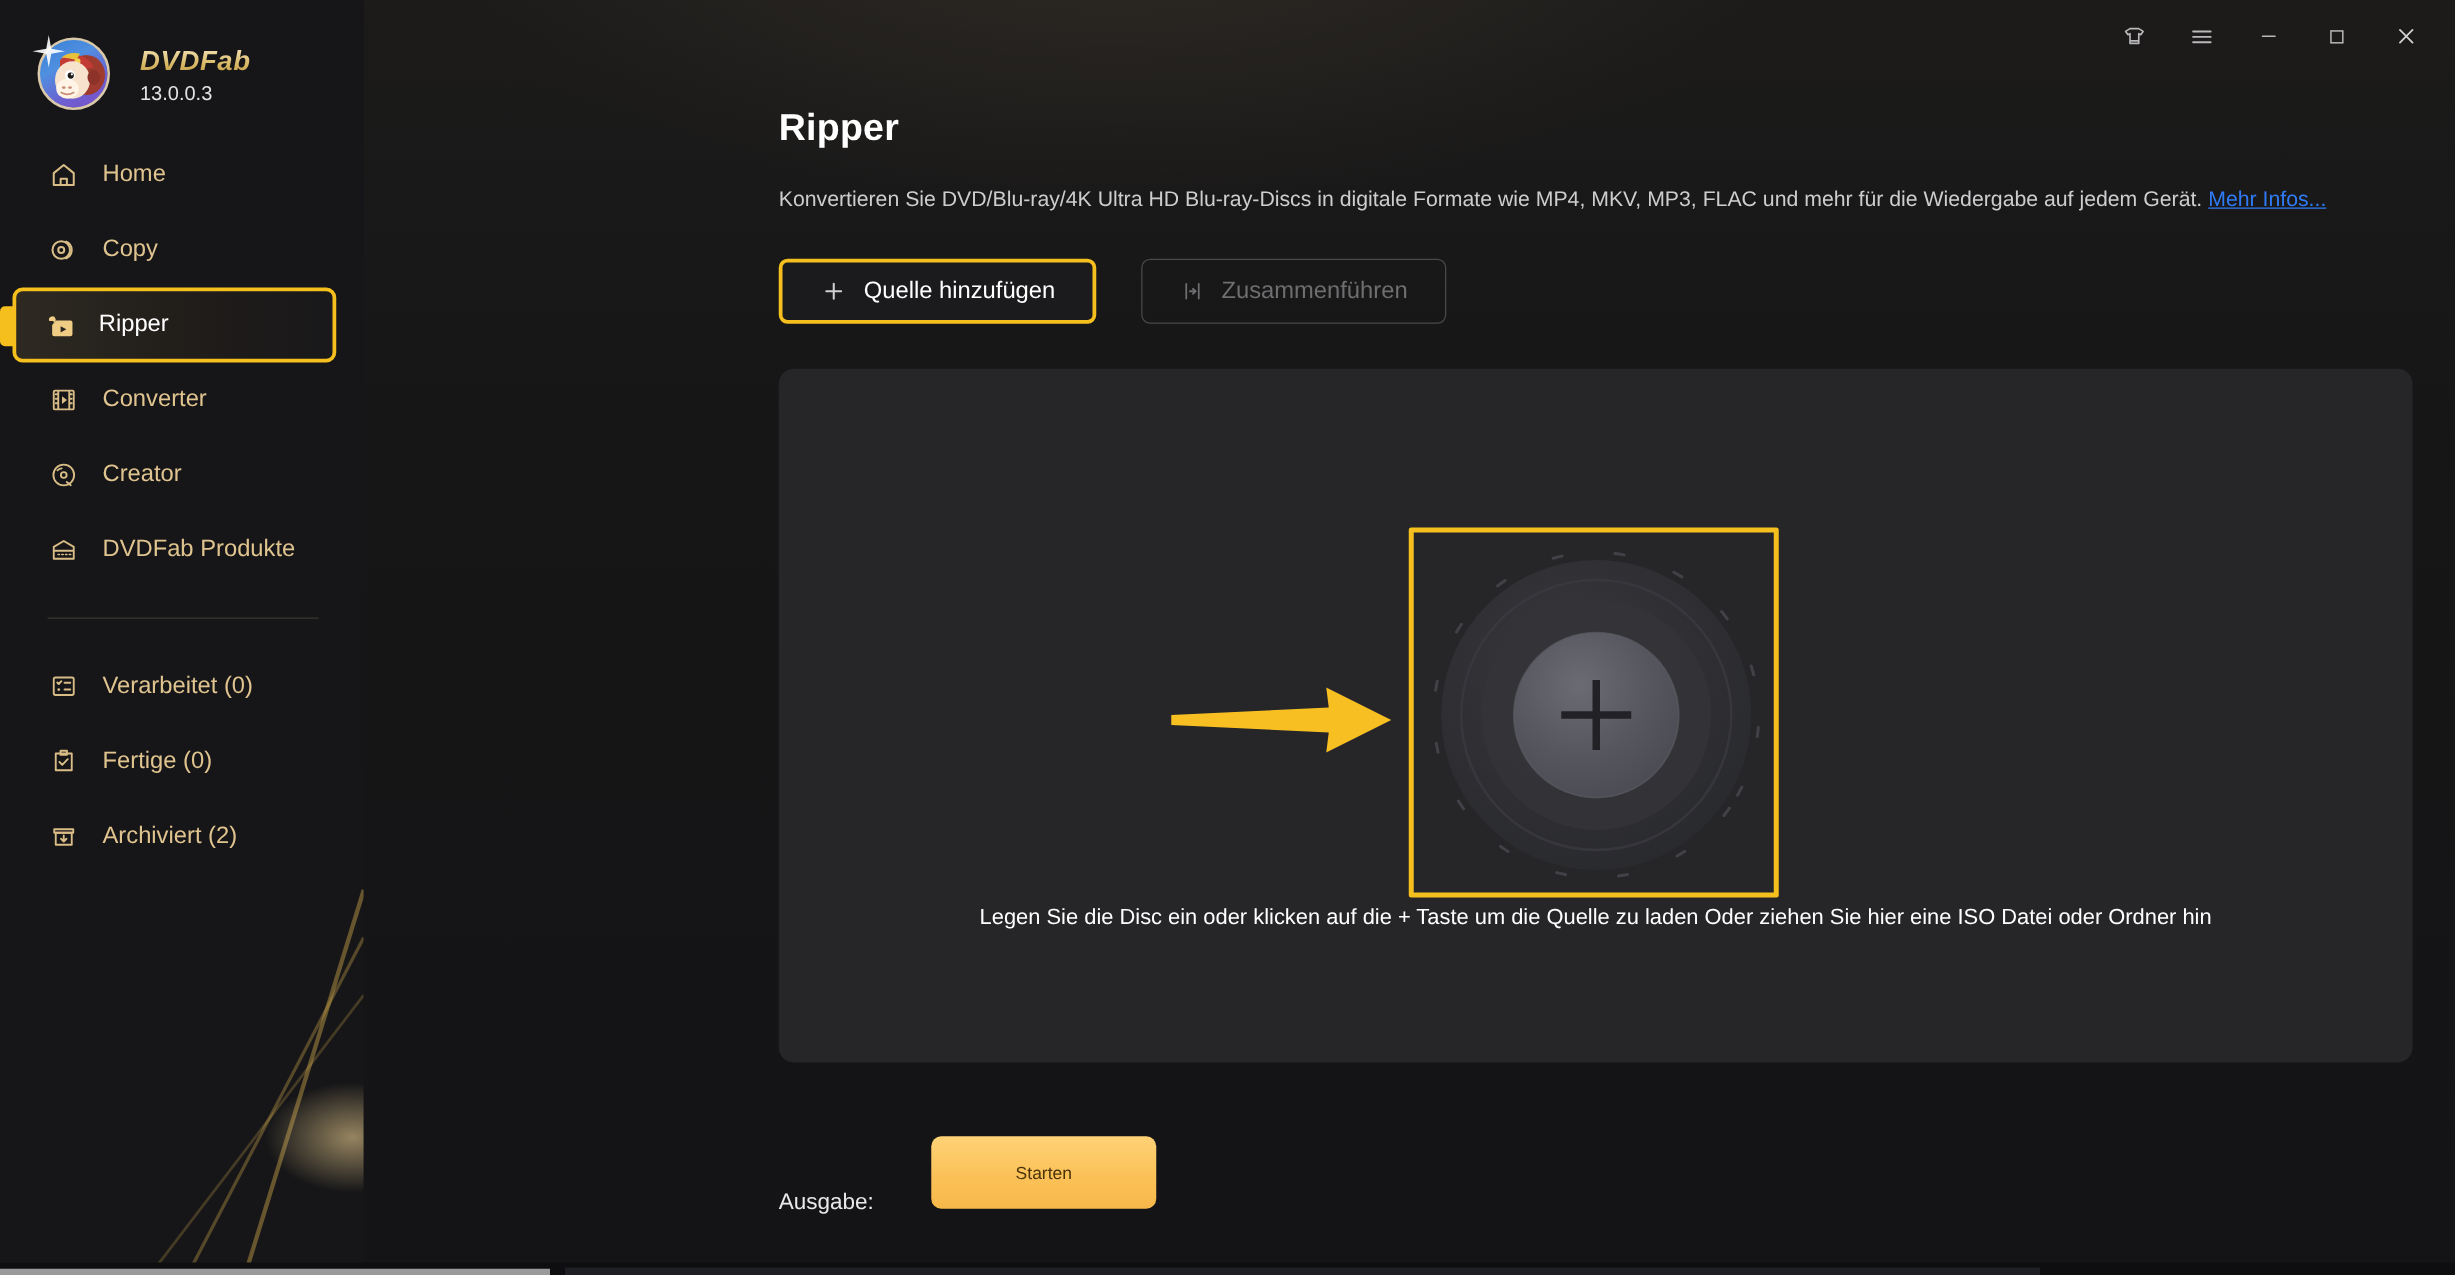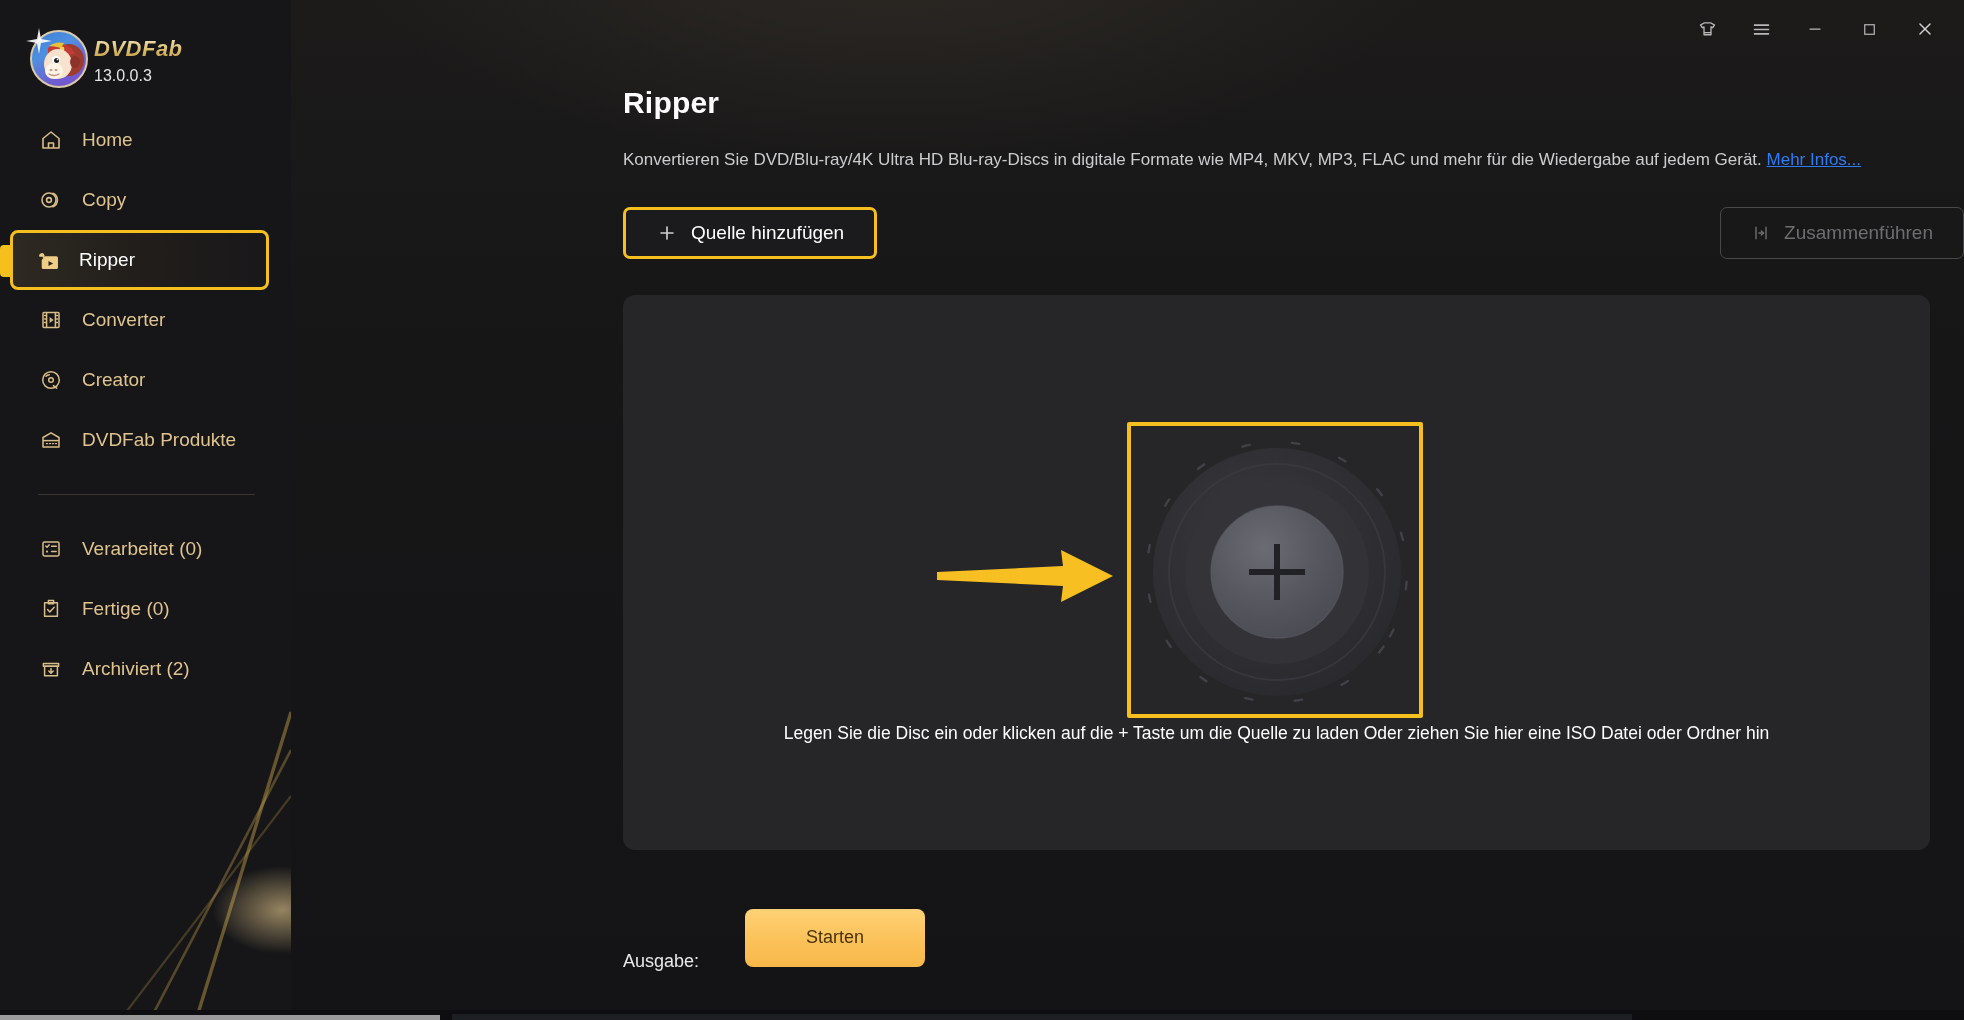--- a/index.html
+++ b/index.html
@@ -25,21 +25,21 @@
     overflow: hidden;
     z-index: 3;
   }
   .sidebar-glow {
     position: absolute;
     left: 0; bottom: 0; width: 291px; height: 420px;
     pointer-events: none;
     z-index: 0;
   }
   .brand {
-    display: flex; align-items: center; gap: 6px;
+    display: flex; align-items: center; gap: 24px;
     padding: 26px 0 0 30px;
     height: 92px;
   }
   .logo-wrap { position: relative; width: 58px; height: 58px; flex: 0 0 58px; }
   .logo-circle {
     position: absolute; inset: 0;
     border-radius: 50%;
     background: linear-gradient(150deg, #3a7fd5 0%, #4f8fe0 35%, #6d5fd0 70%, #7b4fc8 100%);
     border: 2px solid #d9c9a8;
     overflow: hidden;
@@ -112,21 +112,21 @@
   .tb-btn.close { width: 58px; }
 
   .content { padding: 86px 0 0 332px; }
   .page-title { font-size: 30px; font-weight: bold; color: #ffffff; letter-spacing: .2px; }
   .page-desc {
     margin-top: 28px;
     font-size: 17px; color: #cdcdd0; line-height: 1.4;
   }
   .page-desc a { color: #2f7bf6; text-decoration: underline; cursor: pointer; }
 
-  .btn-row { display: flex; gap: 12px; margin-top: 35px; justify-content: space-between; }
+  .btn-row { display: flex; gap: 36px; margin-top: 35px; }
   .btn {
     display: flex; align-items: center; justify-content: center; gap: 13px;
     height: 52px; padding: 0 30px;
     border-radius: 7px;
     font-size: 19px; cursor: pointer;
   }
   .btn-add {
     background: #1b1a1c; border: 3px solid #f5bf1e; color: #ffffff;
     min-width: 240px;
   }
@@ -177,21 +177,21 @@
     cursor: pointer; white-space: nowrap;
   }
   .caret { width: 0; height: 0; border-left: 6px solid transparent; border-right: 6px solid transparent; border-top: 7px solid #d8d8dc; }
   .out-sep { width: 1px; height: 28px; background: #4a4a4e; margin: 0 22px; }
   .folder-btn { width: 34px; height: 30px; display: flex; align-items: center; justify-content: center; cursor: pointer; }
   .start-btn {
     margin-left: 26px;
     width: 180px; height: 58px;
     border-radius: 8px;
     background: linear-gradient(180deg, #ffd277 0%, #fbc158 55%, #f7b84a 100%);
-    color: #4a3308; font-size: 18px;
+    color: #4a3308; font-size: 14px;
     display: flex; align-items: center; justify-content: center;
     cursor: pointer;
   }
 
   .taskbar-sliver {
     position: absolute; left: 0; bottom: 0; width: 1964px; height: 10px;
     background: #0e0e10; z-index: 9;
   }
   .taskbar-sliver::before {
     content: ""; position: absolute; left: 0; bottom: 0; width: 440px; height: 5px;

